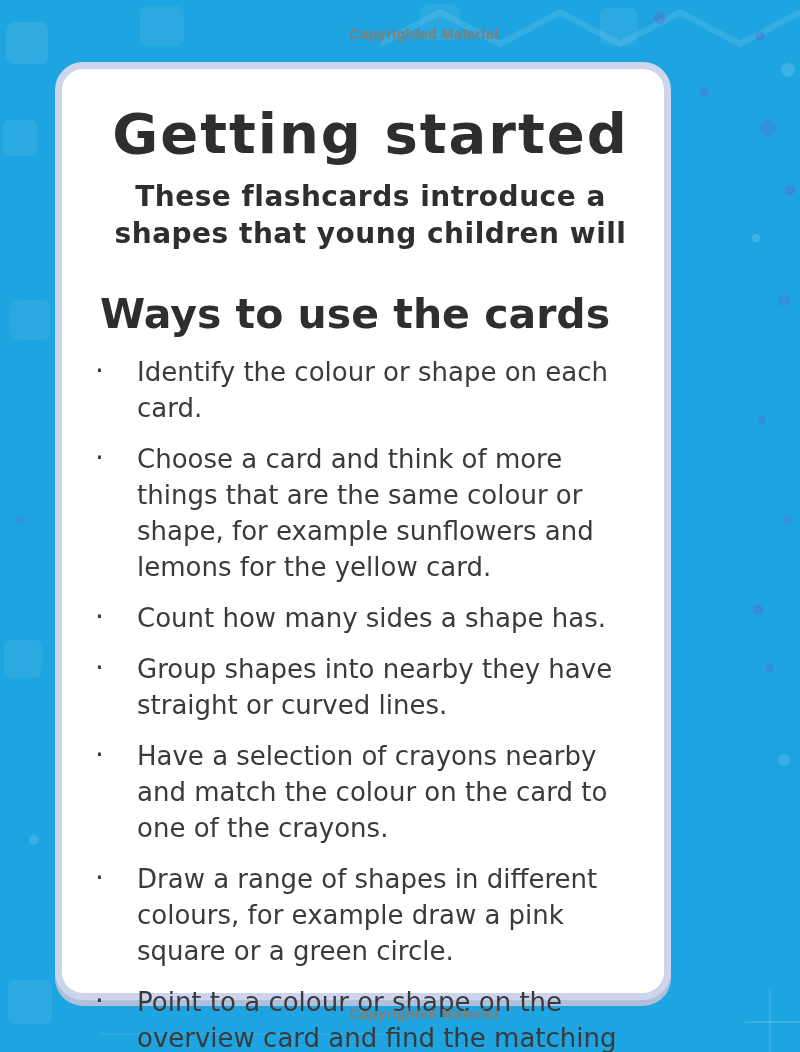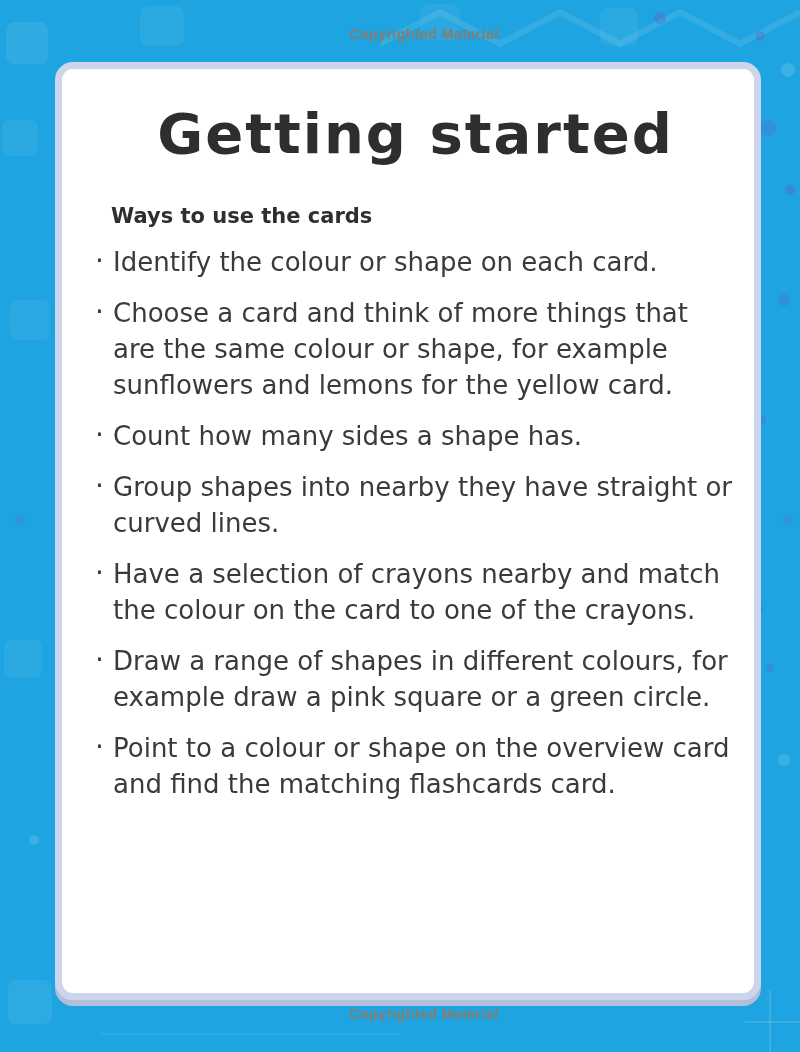--- a/index.html
+++ b/index.html
@@ -38,48 +38,48 @@
     color: var(--copyright-text);
     font-family: "Liberation Sans", sans-serif;
     margin-left: 48px;
   }
   .copyright.top { top: 26px; }
   .copyright.bottom { top: 1006px; }
   .card {
     position: absolute;
     left: 55px;
     top: 62px;
-    width: 706px;
+    width: 616px;
     height: 938px;
     z-index: 1;
     background: var(--card-background);
     border: 7px solid var(--card-border);
-    border-radius: 18px;
+    border-radius: 28px;
     box-shadow: 0 6px 0 var(--card-shadow);
     padding: 18px 18px 26px 33px;
   }
   .card-title {
     margin: 14px 0 12px 0;
     text-align: center;
     font-size: 56px;
     font-weight: bold;
     letter-spacing: 2px;
     color: var(--title-text);
   }
   .intro {
     text-align: center;
     font-weight: bold;
     font-size: 28px;
     line-height: 37px;
     letter-spacing: 0.5px;
     color: var(--title-text);
   }
   .section-heading {
-    margin: 38px 0 16px 16px;
-    font-size: 21px;
+    margin: 38px 0 16px 5px;
+    font-size: 41px;
     font-weight: bold;
     color: var(--title-text);
   }
   .bullet-list {
     margin: 0;
     padding: 0;
     list-style: none;
   }
   .bullet-list li {
     display: flex;
@@ -90,21 +90,21 @@
     color: var(--body-text);
   }
   .bullet-dot {
     flex: 0 0 18px;
     width: 18px;
     font-size: 28px;
     line-height: 34px;
     text-align: left;
     color: var(--body-text);
   }
-  .bullet-text { flex: 1; }
+  .bullet-text { flex: 1; margin-left: 24px; }
 </style>
 </head>
 <body>
 
 <svg class="bg-pattern" width="800" height="1052" viewBox="0 0 800 1052" xmlns="http://www.w3.org/2000/svg">
 
   <rect x="6" y="22" width="42" height="42" rx="8" fill="rgba(255,255,255,0.08)"></rect>
   <rect x="2" y="120" width="36" height="36" rx="7" fill="rgba(255,255,255,0.06)"></rect>
   <rect x="10" y="300" width="40" height="40" rx="8" fill="rgba(255,255,255,0.05)"></rect>
   <rect x="4" y="640" width="38" height="38" rx="7" fill="rgba(255,255,255,0.06)"></rect>
@@ -135,20 +135,22 @@
   <circle cx="20" cy="520" r="5" fill="rgba(120,80,200,0.18)"></circle>
   <circle cx="34" cy="840" r="5" fill="rgba(255,255,255,0.12)"></circle>
 </svg>
 
 <div class="copyright top">Copyrighted Material</div>
 
 <div class="card">
   <h1 class="card-title">Getting started</h1>
 
   <div class="intro">
+    <div>These flashcards introduce a</div>
+    <div>shapes that young children will</div>
   </div>
 
   <h2 class="section-heading">Ways to use the cards</h2>
 
   <ul class="bullet-list">
     <li>
       <span class="bullet-dot">·</span>
       <span class="bullet-text">Identify the colour or shape on each card.</span>
     </li>
     <li>

